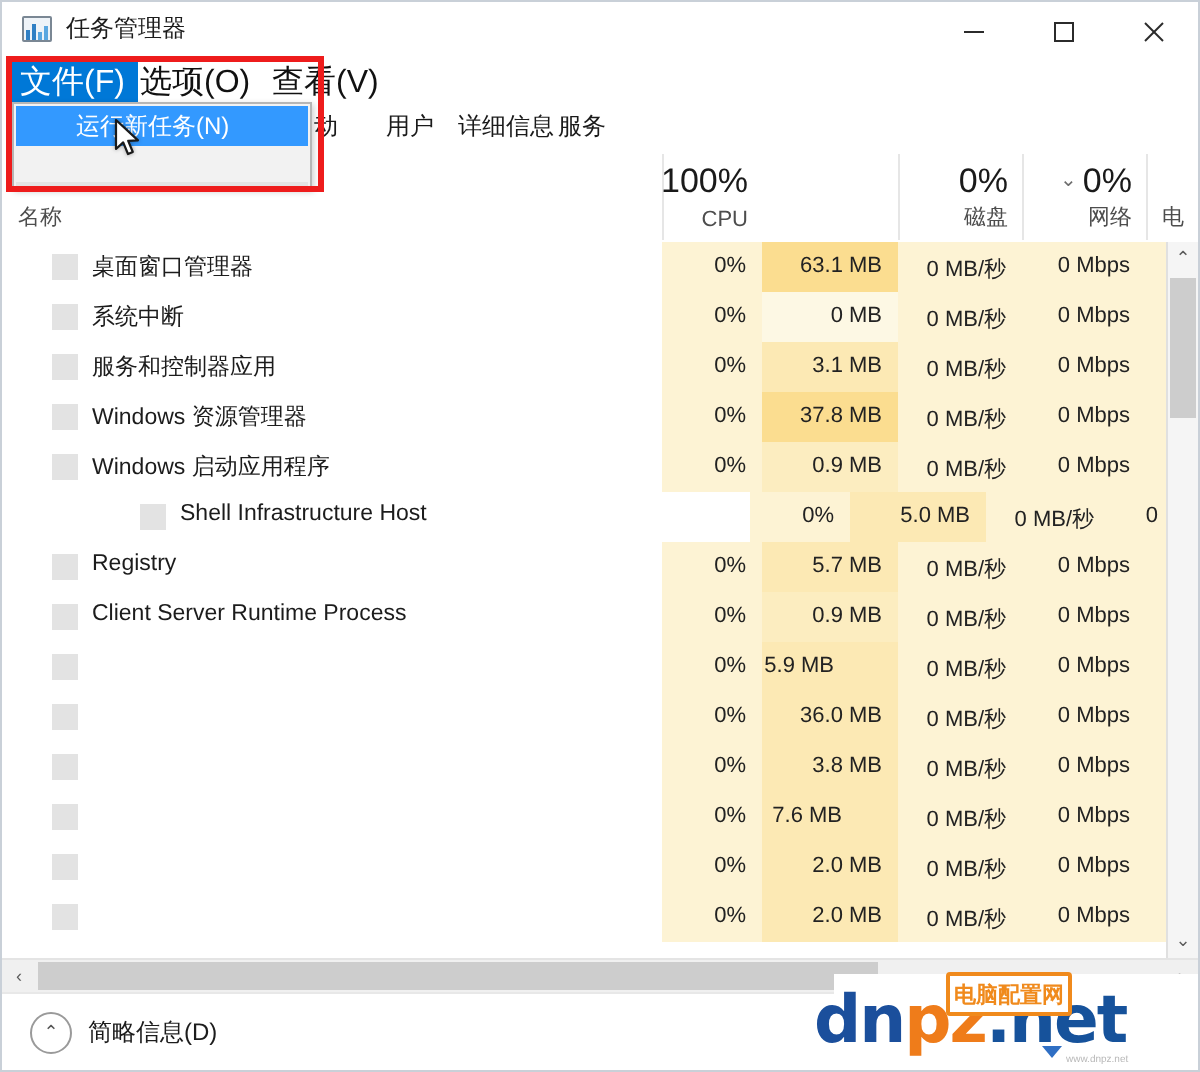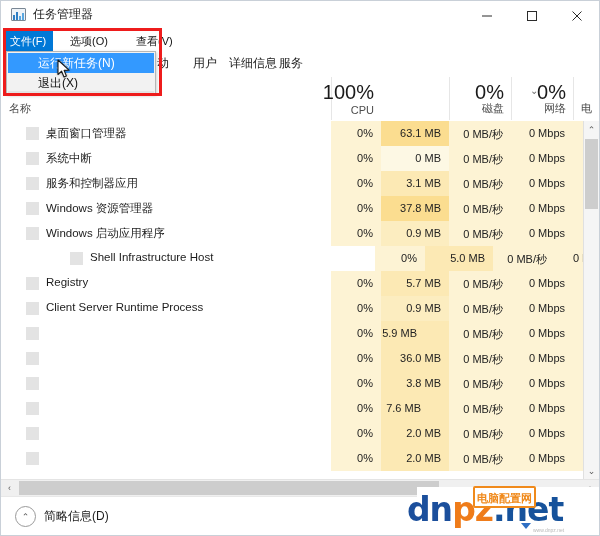--- a/index.html
+++ b/index.html
@@ -24,21 +24,21 @@
   .title-text{font-size:12px;color:#1c1c1c;line-height:15px;white-space:nowrap;}
 
   .wctrls{position:absolute;right:0;top:0;height:30px;display:flex;}
   .wbtn{width:45px;height:30px;display:flex;align-items:center;justify-content:center;
         color:#2b2b2b;}
   .wbtn svg{display:block;}
 
   
   .menubar{position:absolute;left:0;top:30px;width:598px;height:20px;background:#ffffff;}
   .menu-item{position:absolute;top:0;height:20px;display:flex;align-items:center;
-             padding:0 7px;font-size:11px;color:#111;white-space:nowrap;box-sizing:border-box;}
+             padding:0 7px;font-size:16px;color:#111;white-space:nowrap;box-sizing:border-box;}
   .menu-item.sel{background:#0078d7;color:#ffffff;}
   #mi0{left:2px;}
   #mi1{left:62px;}
   #mi2{left:128px;}
 
   
   .dropdown{position:absolute;left:5px;top:50px;width:150px;height:44px;
             background:#f2f2f2;border:1px solid #b6b6b6;box-sizing:border-box;
             box-shadow:1px 1px 3px rgba(0,0,0,.18);z-index:30;}
   .dd-item{position:absolute;left:1px;width:146px;height:20px;display:flex;align-items:center;
@@ -59,21 +59,21 @@
   
   .tabstrip{position:absolute;left:0;top:50px;width:598px;height:22px;background:#ffffff;}
   .tab{position:absolute;top:2px;height:20px;display:flex;align-items:center;justify-content:center;
        font-size:12px;color:#1a1a1a;white-space:nowrap;padding:0 6px;box-sizing:border-box;}
 
   
   .colhdr{position:absolute;left:0;top:76px;width:598px;height:44px;background:#ffffff;
           border-bottom:1px solid #d7d7d7;}
   .col{position:absolute;top:0;height:43px;box-sizing:border-box;border-left:1px solid #e6e6e6;}
   .col.first{border-left:none;}
-  .col .pct{position:absolute;right:7px;top:4px;font-size:20px;color:#1a1a1a;white-space:nowrap;}
+  .col .pct{position:absolute;right:7px;top:4px;font-size:17px;color:#1a1a1a;white-space:nowrap;}
   .col .lbl{position:absolute;bottom:4px;font-size:11px;color:#4d4d4d;white-space:nowrap;}
   .col.numeric .lbl{right:7px;}
   .col.textual .lbl{left:8px;}
   .sortglyph{position:absolute;font-size:10px;color:#6d6d6d;}
 
   
   .plist{position:absolute;left:0;top:120px;width:582px;height:358px;overflow:hidden;background:#fff;}
   .row{position:absolute;left:0;width:582px;height:25px;}
   .cellbg{position:absolute;top:0;height:25px;}
   .pname{position:absolute;left:45px;top:5px;font-size:11.5px;color:#1c1c1c;white-space:nowrap;}
@@ -161,21 +161,20 @@
     </div>
 
   <div class="menubar">
     <div class="menu-item sel" id="mi0">文件(F)</div>
     <div class="menu-item" id="mi1">选项(O)</div>
     <div class="menu-item" id="mi2">查看(V)</div>
   </div>
 
   <div class="dropdown">
     <div class="dd-item hl" id="dd0">运行新任务(N)</div>
-    <div class="dd-item" id="dd1">退出(X)</div>
     <div class="dd-bottom"></div>
   </div>
 
   <svg class="cursor" viewBox="0 0 14 20">
     <path d="M1,1 L1,15.5 L4.6,12.2 L7,18 L9.4,17 L7.1,11.4 L12,11.2 Z" fill="#ffffff" stroke="#1a1a1a" stroke-width="1.1" stroke-linejoin="round"></path>
   </svg>
 
   <div class="redbox"></div>
 
   <div class="colhdr" id="colhdr">

